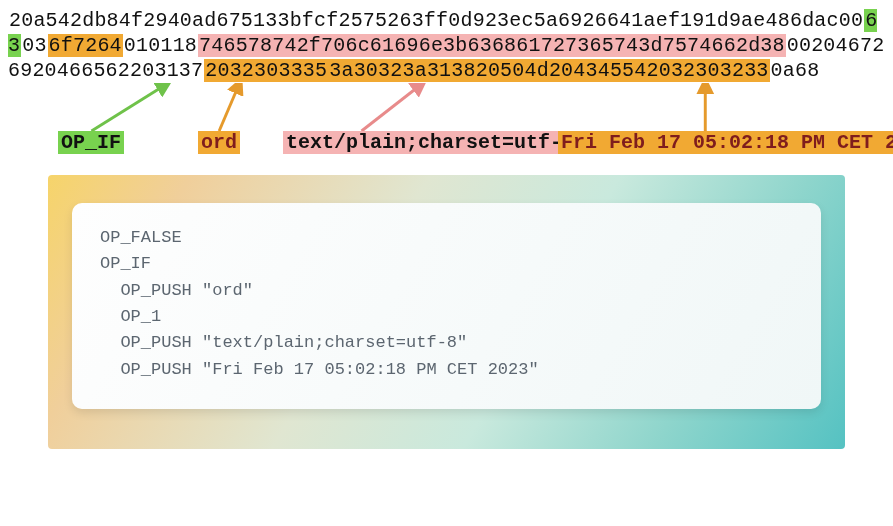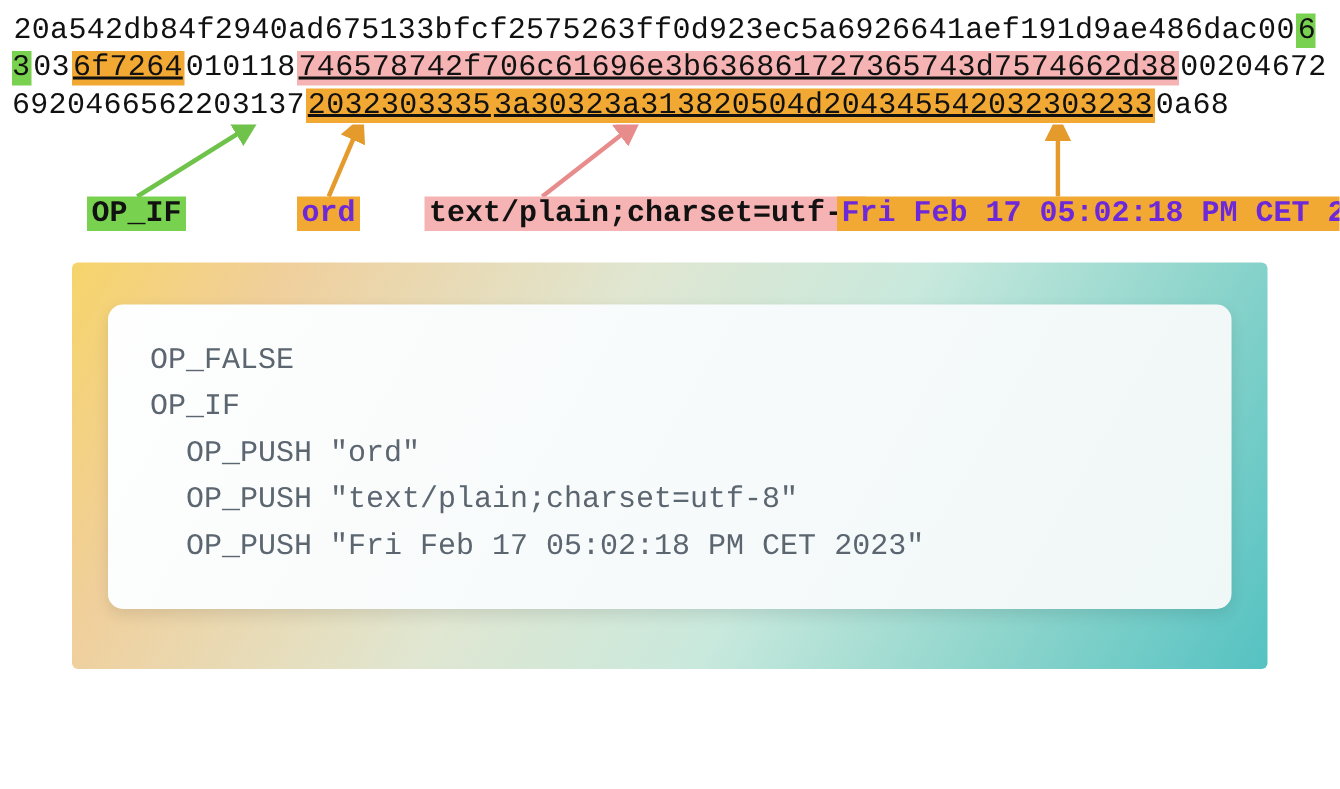--- a/index.html
+++ b/index.html
@@ -12,35 +12,35 @@
   }
   .hexblock {
     line-height: 1.25;
     word-break: break-all;
     letter-spacing: 0.2px;
   }
   .hexblock span[data-name$="-span"] {
     padding: 0 1px;
   }
   .hl-green  { background: #78d24f; }
-  .hl-orange { background: #f1a933; text-decoration: underline; }
-  .hl-pink   { background: #f5b3b3; text-decoration: underline; }
+  .hl-orange { background: #f1a933; }
+  .hl-pink   { background: #f5b3b3; }
   .legend {
     position: relative;
     height: 80px;
   }
   .lbl {
     position: absolute;
     top: 48px;
     font-weight: 700;
     padding: 0 3px;
     white-space: nowrap;
   }
   .lbl.green  { background: #78d24f; color:#111; }
-  .lbl.orange { background: #f1a933; color:#6d28d9; }
+  .lbl.orange { background: #f1a933; color:#7f1d1d; }
   .lbl.pink   { background: #f5b3b3; color:#111; }
   svg.connectors {
     position: absolute;
     inset: 0;
     width: 100%;
     height: 100%;
     pointer-events: none;
   }
   .panel {
     margin: 12px 40px 20px;
@@ -51,21 +51,21 @@
        #c9e9dd 60%, #8ed5cc 80%, #55c2c2 100%);
   }
   .codebox {
     background: #fcfdff;
     background: linear-gradient(120deg, #fefefe, #f0f7f7);
     border-radius: 10px;
     box-shadow: 0 4px 10px rgba(0,0,0,0.10);
     padding: 22px 28px 26px;
   }
   .codebox .line {
-    font-size: 20px;
+    font-size: 17px;
     color: #5c6670;
     line-height: 1.55;
     white-space: pre;
   }
   .codebox .op    { color: #5c6670; }
   .codebox .str   { color: #5c6670; }
   .codebox .ind1  { padding-left: 1.2em; }
 </style>
 </head>
 <body>
@@ -96,16 +96,17 @@
   <span class="lbl orange" style="left:190px;" data-name="legend-ord">ord</span>
   <span class="lbl pink" style="left:275px;" data-name="legend-ctype">text/plain;charset=utf-8</span>
   <span class="lbl orange" style="left:550px;" data-name="legend-date">Fri Feb 17 05:02:18 PM CET 2023</span>
 </div>
 
 <div class="panel" data-name="script-panel">
   <div class="codebox" data-name="script-codebox" id="codebox">
       <div class="line" data-name="script-line"><span class="op" data-name="script-op">OP_FALSE</span></div>
       <div class="line" data-name="script-line"><span class="op" data-name="script-op">OP_IF</span></div>
       <div class="line ind1" data-name="script-line"><span class="op" data-name="script-op">OP_PUSH</span> <span class="str" data-name="script-string">"ord"</span></div>
+      <div class="line ind1" data-name="script-line"><span class="op" data-name="script-op">OP_1</span></div>
       <div class="line ind1" data-name="script-line"><span class="op" data-name="script-op">OP_PUSH</span> <span class="str" data-name="script-string">"text/plain;charset=utf-8"</span></div>
       <div class="line ind1" data-name="script-line"><span class="op" data-name="script-op">OP_PUSH</span> <span class="str" data-name="script-string">"Fri Feb 17 05:02:18 PM CET 2023"</span></div>
     </div>
 </div>
 
 </body></html>

